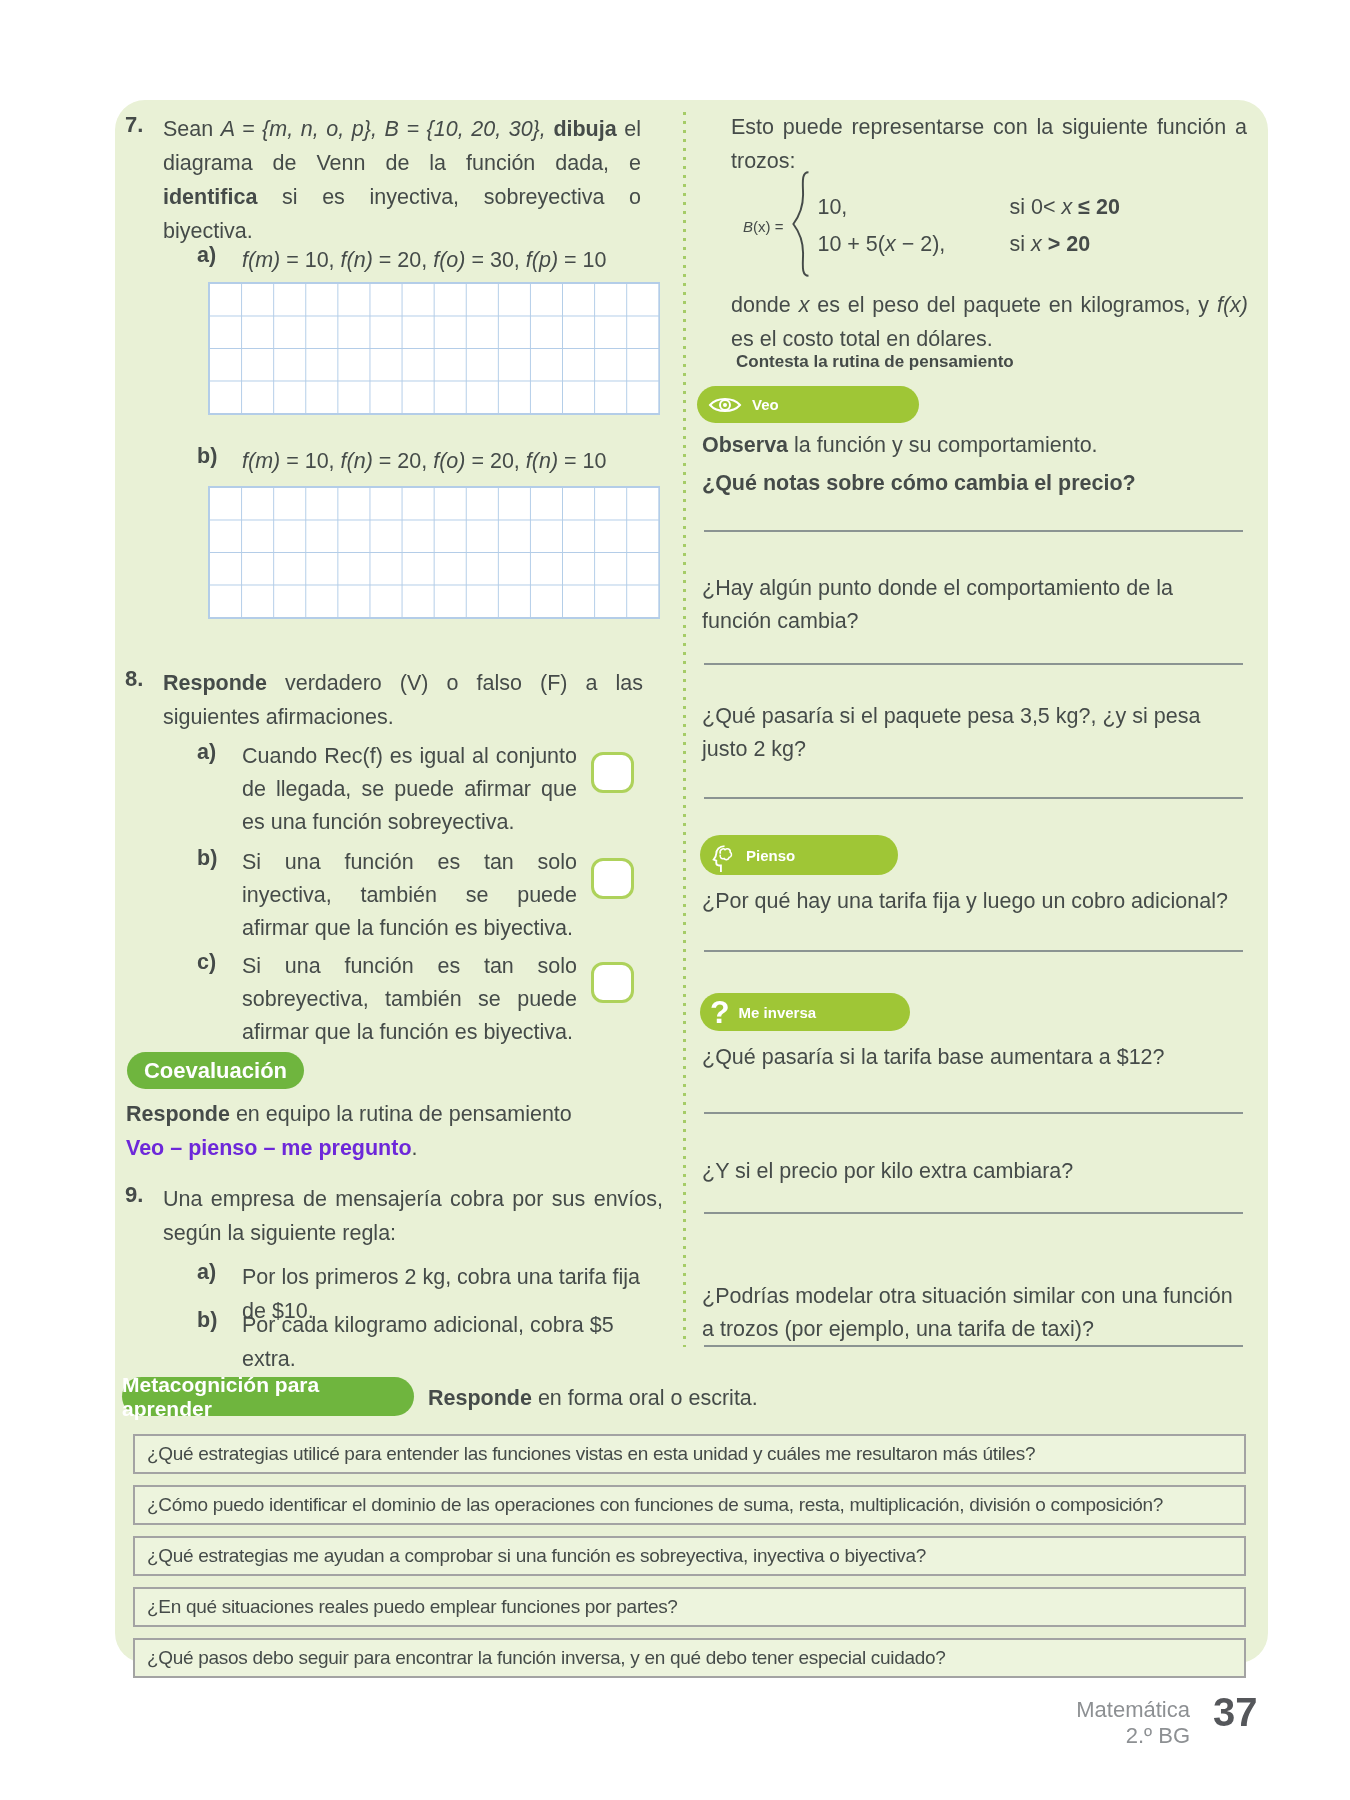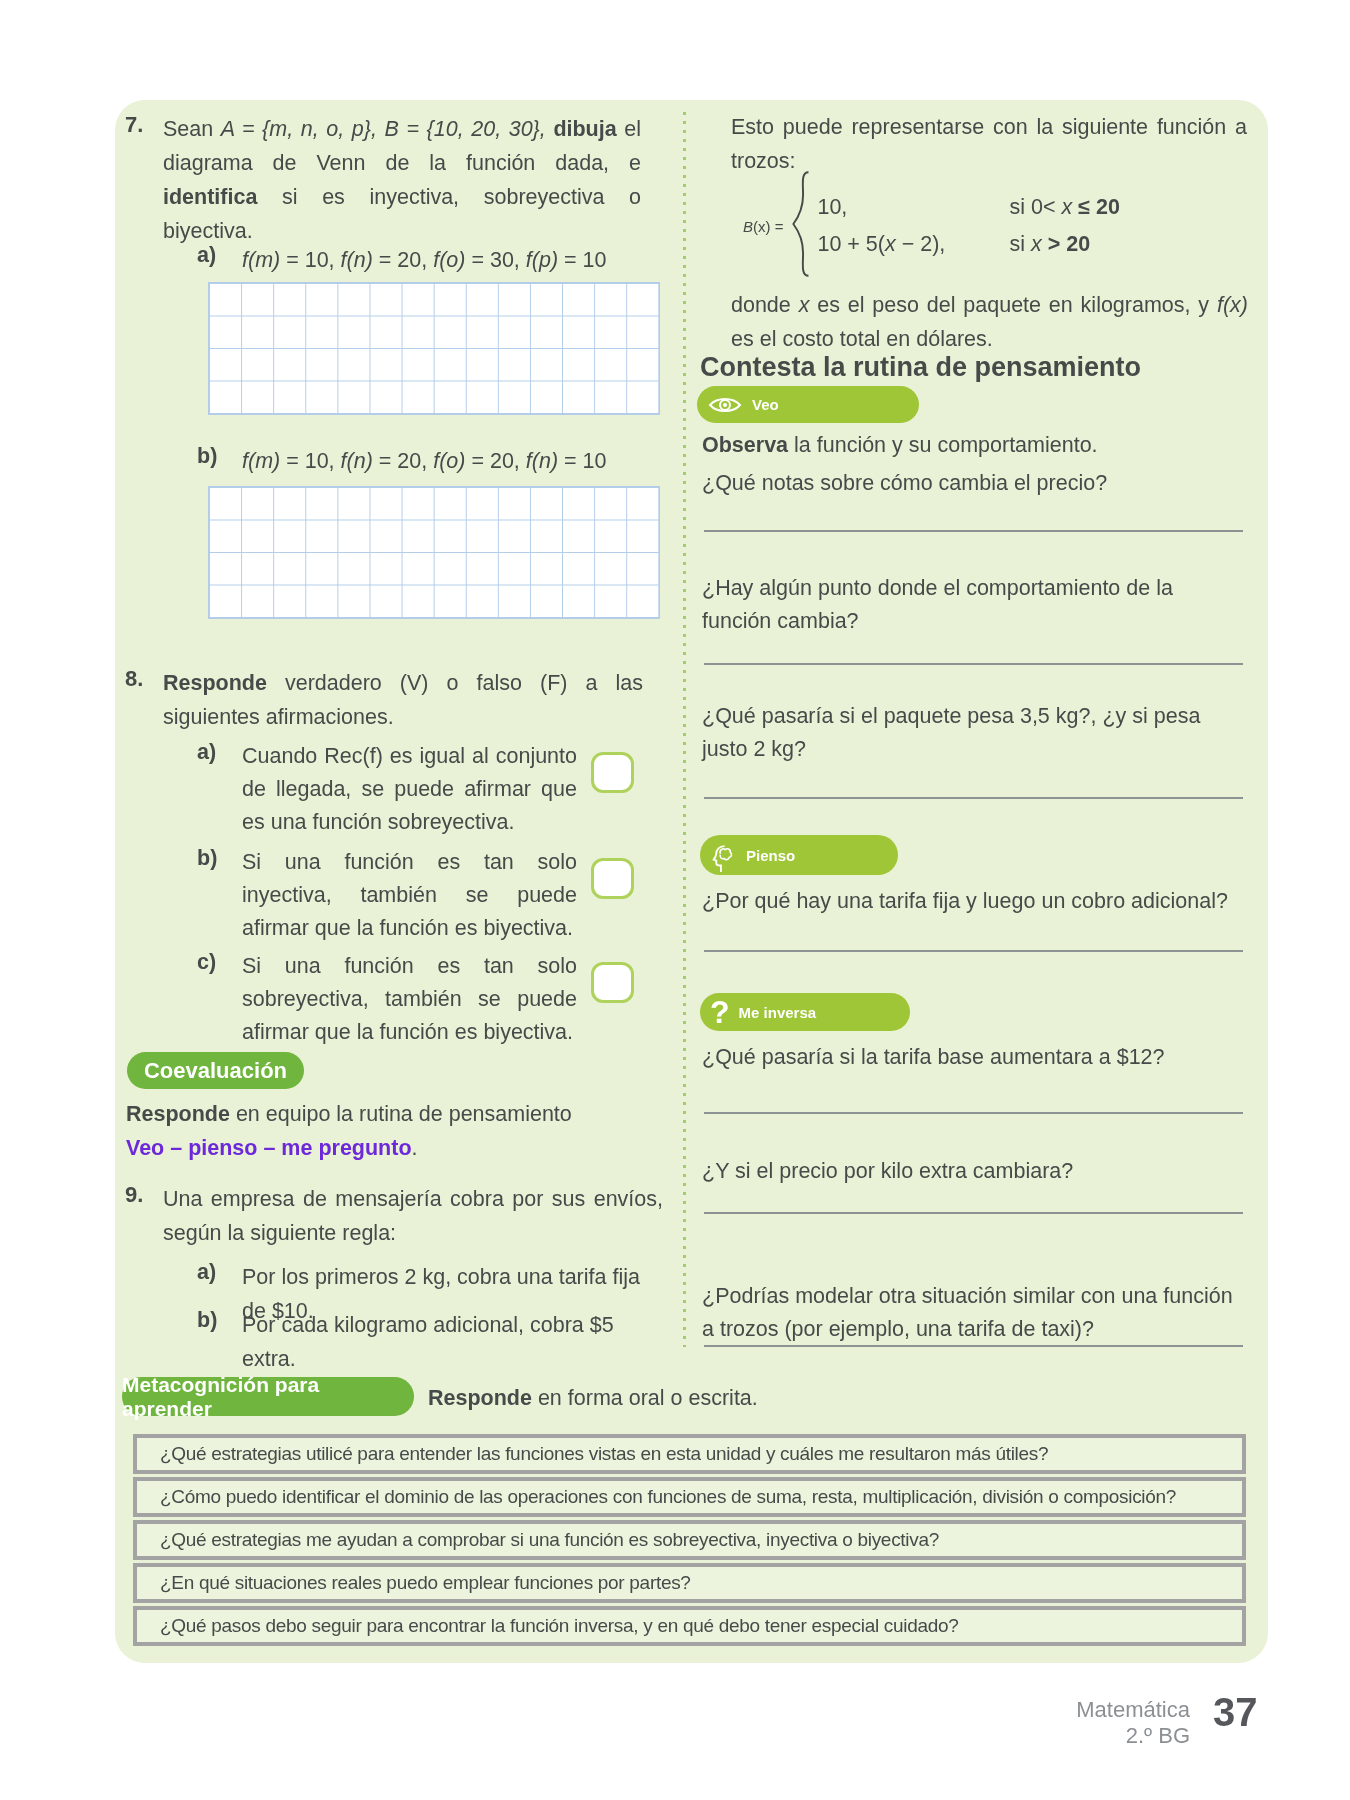--- a/index.html
+++ b/index.html
@@ -31,24 +31,24 @@
   
   .pill-solid{background:#6fb53e;color:#fff;font-weight:bold;display:flex;align-items:center;justify-content:center;border-radius:20px;}
   .pill-lime{background:#9fc636;color:#fff;font-weight:bold;display:flex;align-items:center;border-radius:20px;padding-left:10px;gap:9px;overflow:visible;}
   .pill-lime .lbl{font-size:15px;}
   .qmark{font-size:32px;font-weight:bold;color:#fff;line-height:30px;}
   
   .formula{display:flex;align-items:center;}
   .cases{display:flex;flex-direction:column;gap:12px;font-size:21.5px;}
   .case-row{display:flex;align-items:baseline;}
   .case-val{width:192px;}
-  .heading{font-weight:bold;font-size:27px;}
+  .heading{font-weight:bold;font-size:17px;margin-left:36px;}
   
-  .meta-row{width:1113px;height:40px;box-sizing:border-box;border:4px solid #a3a3a3;background:#edf4dd;
-            display:flex;align-items:center;padding-left:23px;margin-bottom:3px;
+  .meta-row{width:1113px;height:40px;box-sizing:border-box;border:2px solid #a3a3a3;background:#edf4dd;
+            display:flex;align-items:center;padding-left:12px;margin-bottom:11px;
             font-size:19px;letter-spacing:-0.3px;white-space:nowrap;overflow:hidden;}
   .footer-subject{font-size:22px;line-height:26px;color:#8d9093;text-align:right;}
   .footer-page{font-size:40px;font-weight:bold;color:#55575b;}
 </style>
 </head>
 <body>
 
 <div class="page">
   <div class="panel"></div>
 
@@ -122,21 +122,21 @@
       <svg width="36" height="22" viewBox="0 0 36 22">
           <path d="M3 11 C10 3 26 3 33 11 C26 19 10 19 3 11 Z" fill="none" stroke="#fff" stroke-width="2"></path>
           <circle cx="18" cy="11" r="5" fill="none" stroke="#fff" stroke-width="2"></circle>
           <circle cx="18" cy="11" r="2" fill="#fff"></circle>
         </svg>
     </span>
     <span class="lbl">Veo</span>
   </div>
 
   <p class="abs body-text" style="left:702px;top:428px;width:540px;"><span class="bold">Observa</span><span> la función y su comportamiento.</span></p>
-  <p class="abs body-text" style="left:702px;top:466px;width:540px;">¿Qué notas sobre cómo cambia el precio?</p>
+  <p class="abs body-text" style="left:702px;top:466px;width:540px;font-weight:bold;">¿Qué notas sobre cómo cambia el precio?</p>
   <div class="abs ansline" style="left:704px;top:530px;width:539px;"></div>
 
   <p class="abs body-text tight" style="left:702px;top:572px;width:528px;">¿Hay algún punto donde el comportamiento de la función cambia?</p>
   <div class="abs ansline" style="left:704px;top:663px;width:539px;"></div>
 
   <p class="abs body-text tight" style="left:702px;top:700px;width:537px;">¿Qué pasaría si el paquete pesa 3,5 kg?, ¿y si pesa justo 2 kg?</p>
   <div class="abs ansline" style="left:704px;top:797px;width:539px;"></div>
 
   <div class="abs pill-lime" style="left:700px;top:835px;width:188px;height:40px;">
     <span style="display:flex;margin-bottom:-8px;">

